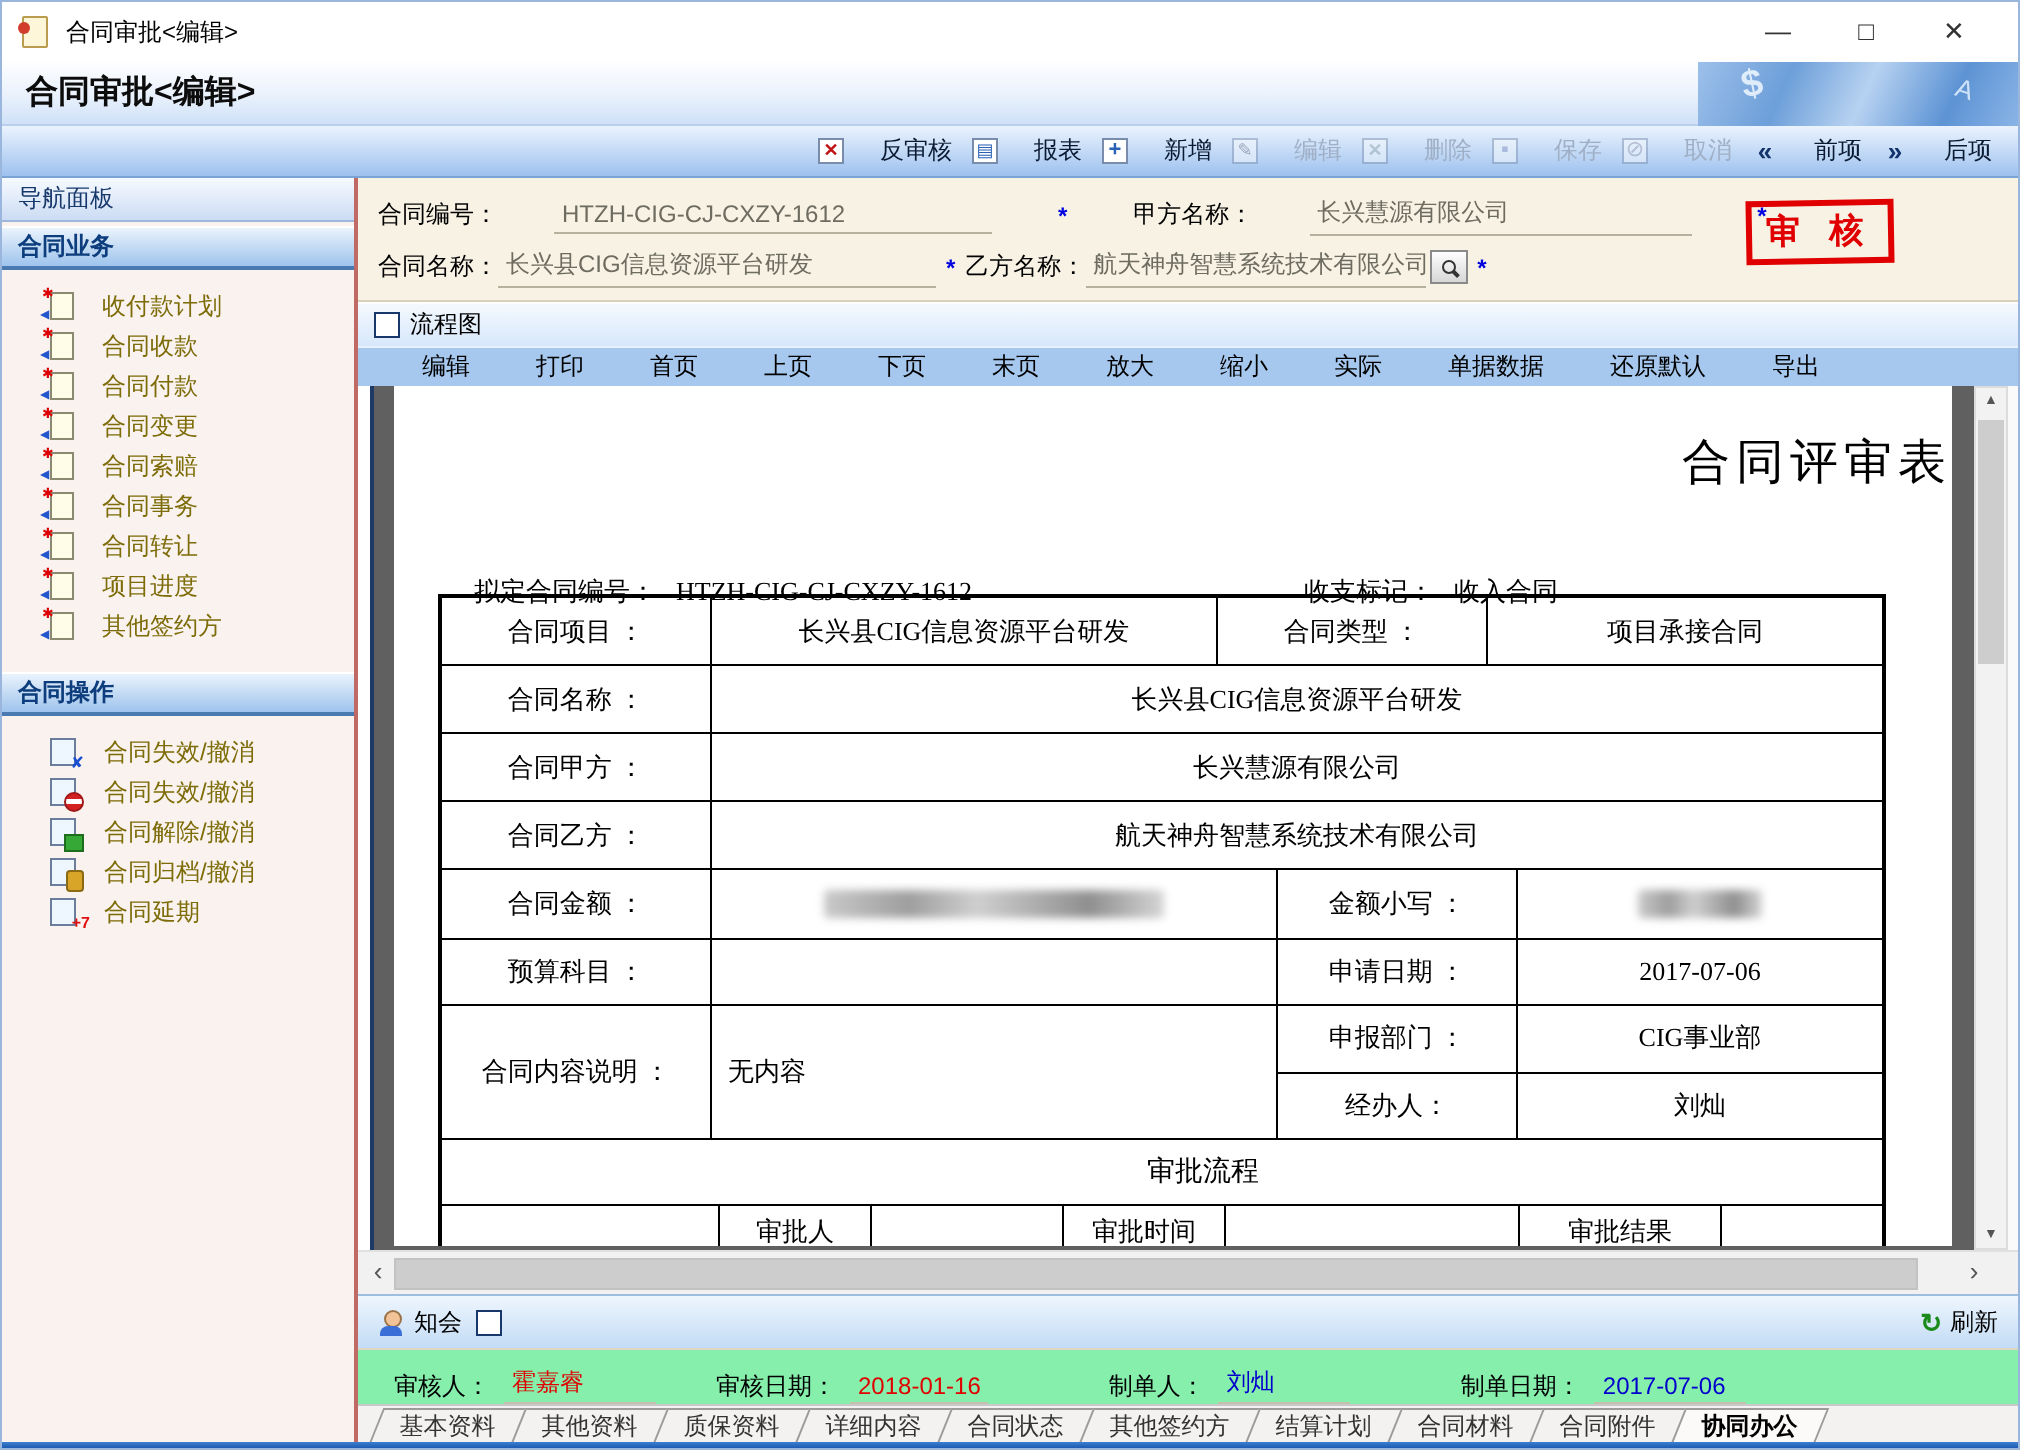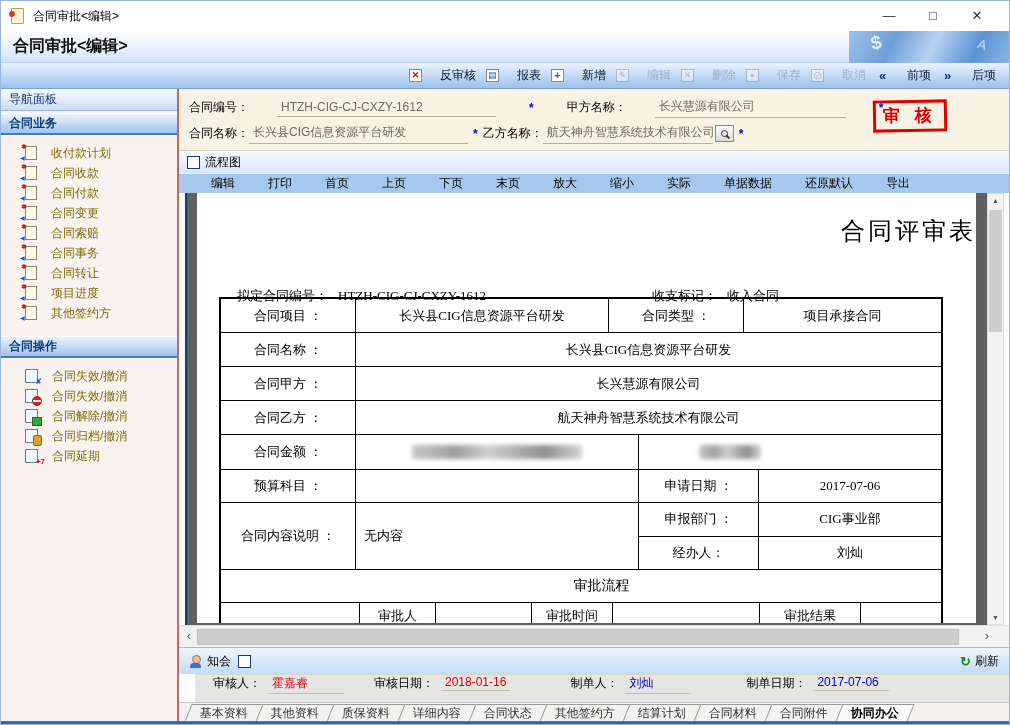--- a/index.html
+++ b/index.html
@@ -114,21 +114,21 @@
 
   
   .notify { position:absolute; top:558px; left:0; right:0; height:27px; background:linear-gradient(180deg,#eef6fe,#c3dcf5); border-top:1px solid #9dbede; display:flex; align-items:center; padding:0 10px; font-size:12px; color:#000; }
   .person { width:13px; height:13px; position:relative; margin-right:5px; flex:0 0 auto; }
   .person::before { content:""; position:absolute; left:3px; top:0; width:7px; height:7px; border-radius:50%; background:#f2c397; border:1px solid #9a7348; }
   .person::after { content:""; position:absolute; left:1px; bottom:0; width:11px; height:5px; border-radius:4px 4px 0 0; background:#3a6fd8; }
   .refresh-ico { color:#1a8a1a; font-weight:bold; font-size:13px; margin-right:4px; }
   .notify .right { margin-left:auto; display:flex; align-items:center; }
 
   
-  .auditrow { position:absolute; top:585px; left:16px; right:0; height:28px; background:#e5e5e5; border-top:1px solid #ded6c2; display:flex; align-items:flex-start; padding-left:18px; font-size:12px; color:#000; }
+  .auditrow { position:absolute; top:585px; left:0; right:0; height:28px; background:#86efac; border-top:1px solid #ded6c2; display:flex; align-items:flex-end; padding-left:18px; font-size:12px; color:#000; }
   .fval { display:inline-block; border-bottom:1px solid #c4bfae; padding:0 4px 1px 4px; margin-left:7px; white-space:nowrap; }
   .red { color:#e00000; } .blue { color:#0000cc; }
   .fgap30 { width:30px; } .fgap55 { width:55px; } .fgap60 { width:60px; }
 
   
   .tabsbar { position:absolute; top:613px; left:0; right:0; height:21px; background:#f3f2f0; border-top:1px solid #c9c9c9; display:flex; align-items:flex-start; padding:1px 0 0 10px; }
   .tab { height:18px; line-height:17px; padding:0 11px; border:1px solid #9b9b9b; transform:skewX(-22deg); margin-left:-1px; background:#f3f2f0; font-size:12px; color:#333; cursor:default; white-space:nowrap; }
   .tab > span { display:inline-block; transform:skewX(22deg); }
   .tab.active { font-weight:bold; color:#000; background:#fbfaf9; }
 
@@ -331,20 +331,21 @@
             </div>
             <div class="rrow" style="height:34px;">
               <div class="rcell" style="width:135px;">合同乙方 ：</div>
               <div class="rcell last" style="width:585px;">航天神舟智慧系统技术有限公司</div>
             </div>
             <div class="rrow" style="height:35px;">
               <div class="rcell" style="width:135px;">合同金额 ：</div>
               <div class="rcell" style="width:283px;">
                   <span class="redact" style="width:170px;height:14px;"></span>
                 </div>
+              <div class="rcell" style="width:120px;">金额小写 ：</div>
               <div class="rcell last" style="width:182px;">
                   <span class="redact" style="width:62px;height:14px;"></span>
                 </div>
             </div>
             <div class="rrow" style="height:33px;">
               <div class="rcell" style="width:135px;">预算科目 ：</div>
               <div class="rcell" style="width:283px;"></div>
               <div class="rcell" style="width:120px;">申请日期 ：</div>
               <div class="rcell last" style="width:182px;">2017-07-06</div>
             </div>

